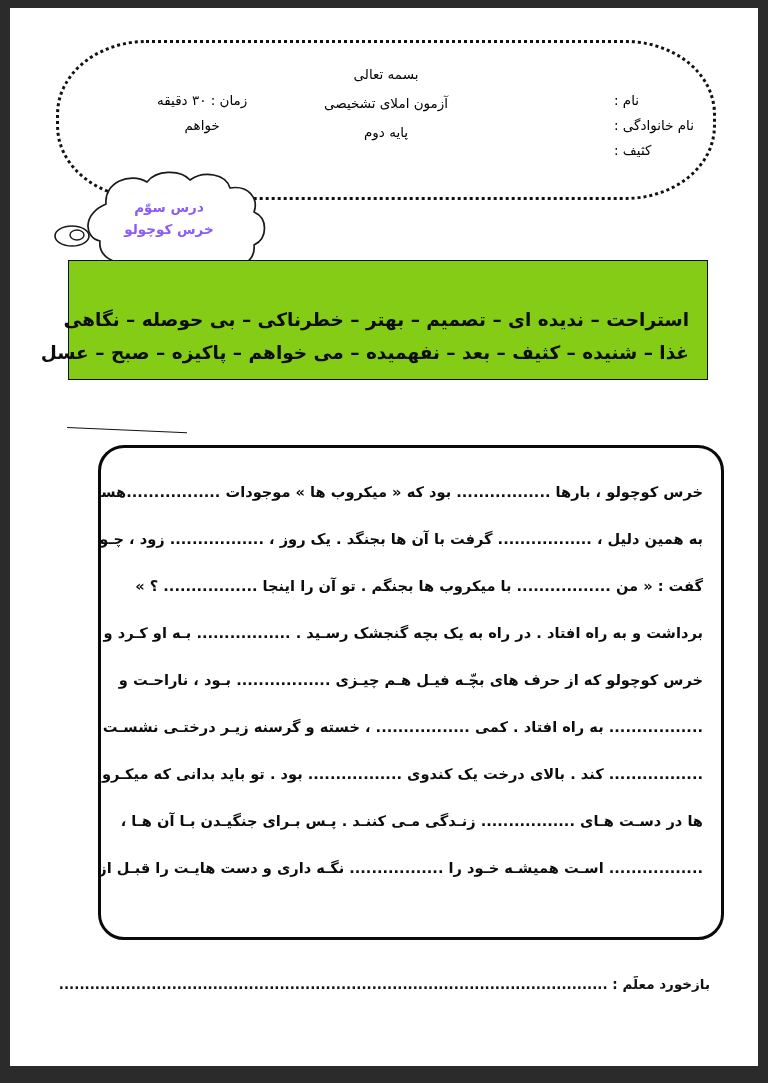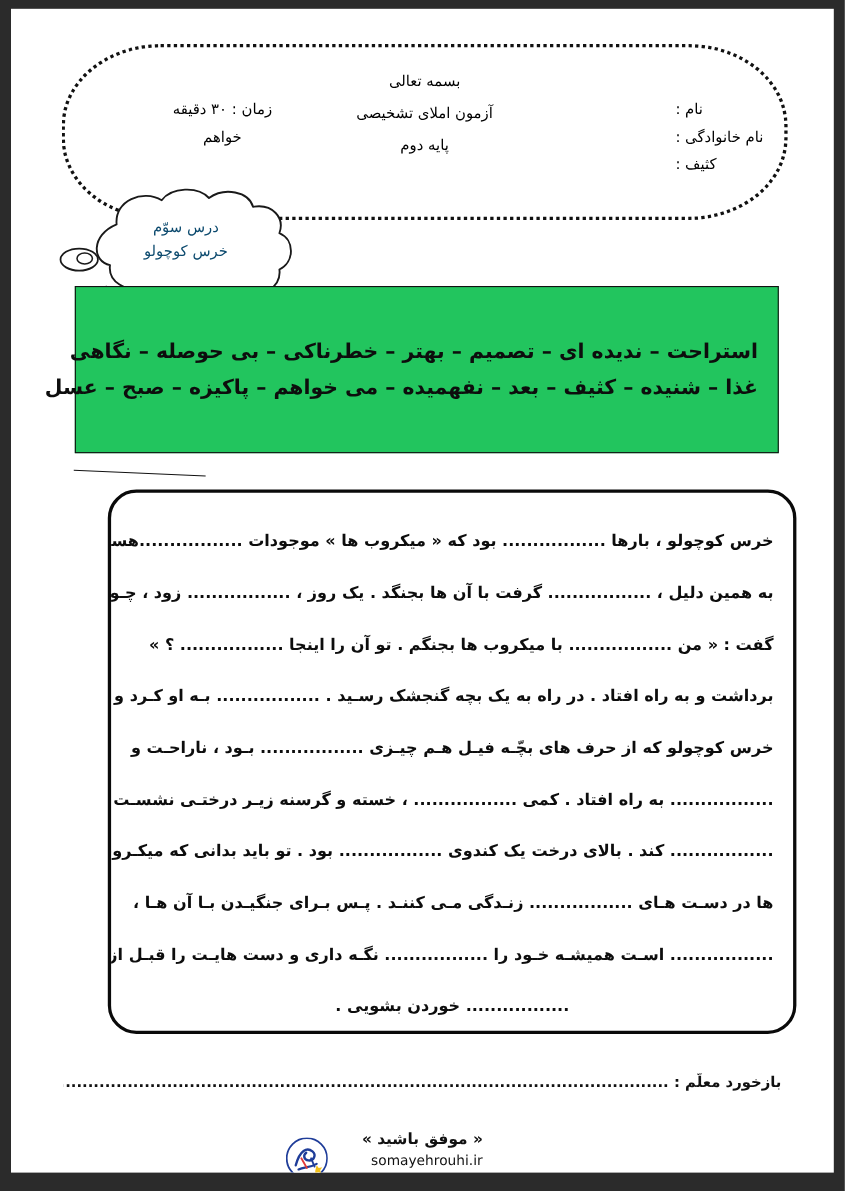--- a/index.html
+++ b/index.html
@@ -64,36 +64,36 @@
     width: 250px;
     height: 112px;
   }
   .bubble svg { display: block; }
   .bubble-text {
     position: absolute;
     left: 0;
     top: 28px;
     width: 250px;
     text-align: center;
-    font-weight: normal;
+    font-weight: bold;
     font-size: 13.5px;
     line-height: 22px;
-    color: #0c4a6e;
+    color: #8b5cf6;
     pointer-events: none;
   }
 
   
   .wordbox {
     position: absolute;
     left: 58px;
     top: 252px;
     width: 640px;
-    height: 152px;
+    height: 120px;
     border: 1.5px solid #111;
-    background: #22c55e;
+    background: #84cc16;
     z-index: 1;
   }
   .wordbox .row {
     position: absolute;
     left: 18px;
     right: 18px;
     text-align: center;
     font-weight: bold;
     font-size: 18.5px;
     color: #0d0d0d;
@@ -268,40 +268,22 @@
     <div class="mainbox-lines">
       <div class="body-line right">خرس کوچولو ، بارها ................. بود که « میکروب ها » موجودات .................هستند .</div>
       <div class="body-line right">به همین دلیل ، ................. گرفت با آن ها بجنگد . یک روز ، ................. زود ، چـوبی</div>
       <div class="body-line right">گفت : « من ................. با میکروب ها بجنگم . تو آن را اینجا ................. ؟ »</div>
       <div class="body-line right">برداشت و به راه افتاد . در راه به یک بچه گنجشک رسـید .   ................. بـه او کـرد و</div>
       <div class="body-line right">خرس کوچولو که از حرف های بچّـه فیـل هـم چیـزی ................. بـود ، ناراحـت و</div>
       <div class="body-line right">................. به راه افتاد . کمی ................. ، خسته و گرسنه زیـر درختـی نشسـت تـا</div>
       <div class="body-line right">................. کند . بالای درخت یک کندوی ................. بود . تو باید بدانی که میکـروب</div>
       <div class="body-line right">ها در دسـت هـای ................. زنـدگی مـی کننـد . پـس بـرای جنگیـدن بـا آن هـا ،</div>
       <div class="body-line right">................. اسـت همیشـه خـود را ................. نگـه داری و دست هایـت را قبـل از</div>
-      <div class="body-line center">................. خوردن بشویی .</div>
     </div>
   </div>
 
   <div class="feedback">
     <span>بازخورد معلّم :</span>
     <span>...................................................................................................................................</span>
   </div>
 
-  <div class="footer">
-    <div class="footer-wrap">
-
-      <svg class="footer-logo" viewBox="0 0 60 60">
-        <circle cx="30" cy="30" r="29" fill="#ffffff" stroke="#1f3d99" stroke-width="2.5"></circle>
-        <path d="M14,40 C20,18 30,14 38,20 C44,25 40,34 32,33 C26,32 24,26 29,22" fill="none" stroke="#1f3d99" stroke-width="3.4" stroke-linecap="round"></path>
-        <path d="M18,46 C26,42 34,44 44,38" fill="none" stroke="#1f3d99" stroke-width="3.2" stroke-linecap="round"></path>
-        <path d="M22,30 L30,44" stroke="#e03a3a" stroke-width="2.6" stroke-linecap="round"></path>
-        <path d="M36,30 L41,42" stroke="#1f3d99" stroke-width="2.6" stroke-linecap="round"></path>
-        <path d="M44,40 l3,4 l5,-1 l-3,4 l2,5 l-5,-2 l-4,3 l0,-5 z" fill="#f2c018"></path>
-      </svg>
-
-      <div class="footer-motto">« موفق باشید »</div>
-      <div class="footer-site">somayehrouhi.ir</div>
-
-    </div>
-  </div>
 
 </div>
 
 </body></html>

